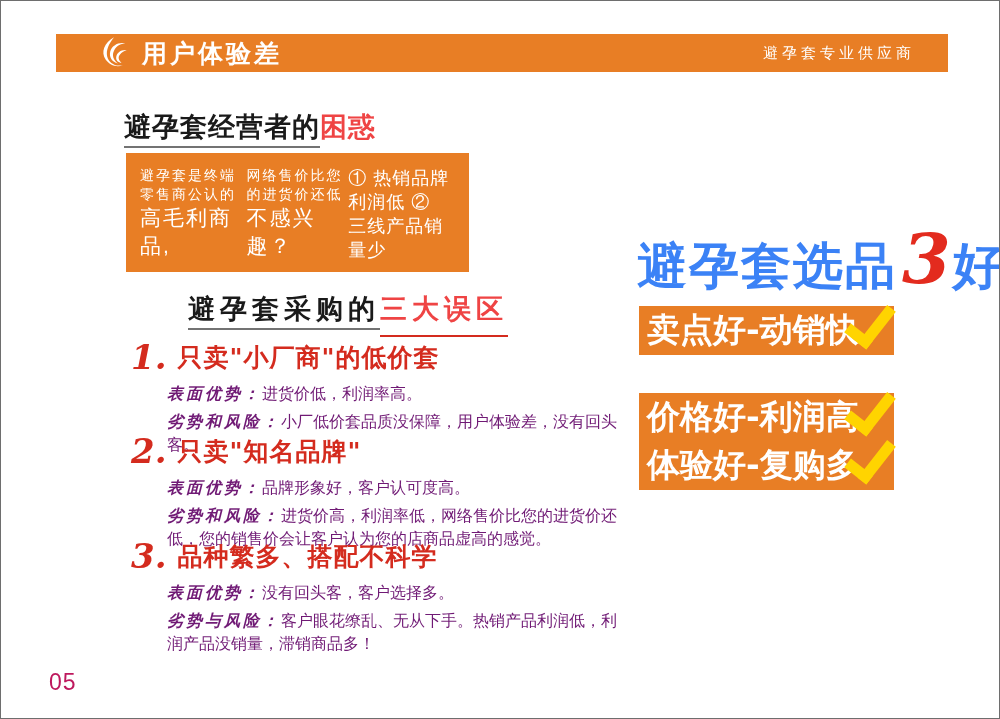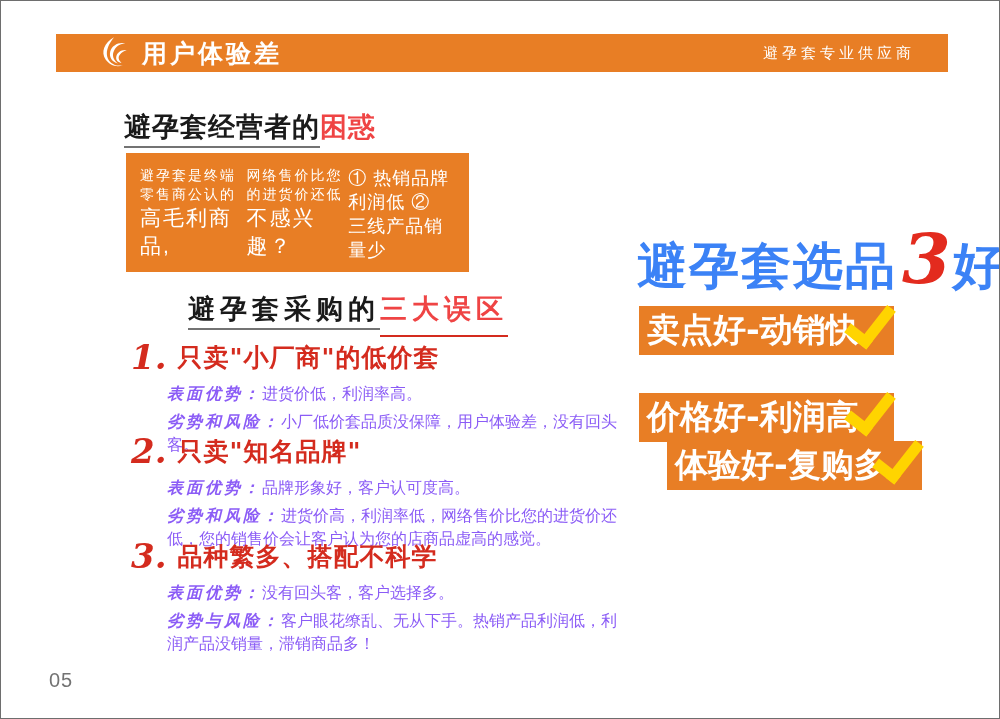--- a/index.html
+++ b/index.html
@@ -39,48 +39,48 @@
   #mistake-3{top:538px;}
   .mk-row{display:flex;align-items:flex-start;gap:11px;}
   .mk-num{
     font-family:"DejaVu Serif",serif;font-style:italic;font-weight:bold;
     color:#D42B1E;font-size:34px;line-height:1;flex:0 0 auto;
   }
   .mk-title{
     font-family:"DejaVu Serif",serif;font-weight:bold;color:#D42B1E;
     font-size:25px;line-height:1.15;padding-top:4px;letter-spacing:1px;
   }
-  .mk-desc{margin-left:36px;width:452px;font-size:16px;line-height:1.45;color:#8b5cf6;margin-top:5px;}
+  .mk-desc{margin-left:36px;width:452px;font-size:16px;line-height:1.45;color:#701a75;margin-top:5px;}
   .mk-desc.first{margin-top:8px;}
   .mk-label{font-family:"DejaVu Serif",serif;font-style:italic;font-weight:600;letter-spacing:3px;}
   
   .right-title{position:absolute;left:636px;top:232px;display:flex;align-items:baseline;white-space:nowrap;}
   .rt-black{font-family:"DejaVu Serif",serif;font-weight:900;font-size:50px;color:#3b82f6;letter-spacing:2px;}
   .rt-num{
     font-family:"DejaVu Serif",serif;font-style:italic;font-weight:bold;
     font-size:70px;color:#E32B1E;line-height:0.75;margin:0 2px 0 5px;
   }
   .banner{
     position:absolute;left:638px;width:255px;height:49px;background:#E87E25;
     display:flex;align-items:center;box-sizing:border-box;padding-left:8px;
   }
   #banner-1{top:305px;}
   #banner-2{top:392px;}
-  #banner-3{top:440px;margin-left:28px;}
+  #banner-3{top:440px;}
   .banner-label{
     font-family:"DejaVu Serif",serif;font-weight:bold;color:#fff;
     font-size:33px;letter-spacing:0px;white-space:nowrap;
   }
   .check{
     position:absolute;right:10px;top:-8px;width:17px;height:37px;
     border-right:11px solid #FFD400;border-bottom:11px solid #FFD400;
     transform:rotate(38deg);
   }
   
-  .page-number{position:absolute;left:48px;top:668px;font-size:20px;color:#737373;letter-spacing:1px;}
+  .page-number{position:absolute;left:48px;top:668px;font-size:23px;color:#be185d;letter-spacing:1px;}
 </style>
 </head>
 <body>
 
 <div class="page">
 
   <div class="header-bar">
     <span class="logo">
       <svg viewBox="0 0 48 48" aria-hidden="true">
         <path d="M24 3 C11 10 6 23 13 33 C18 40 28 44 36 40 C26 43 17 37 15 29 C13 20 17 12 24 3 Z" fill="#ffffff"></path>

